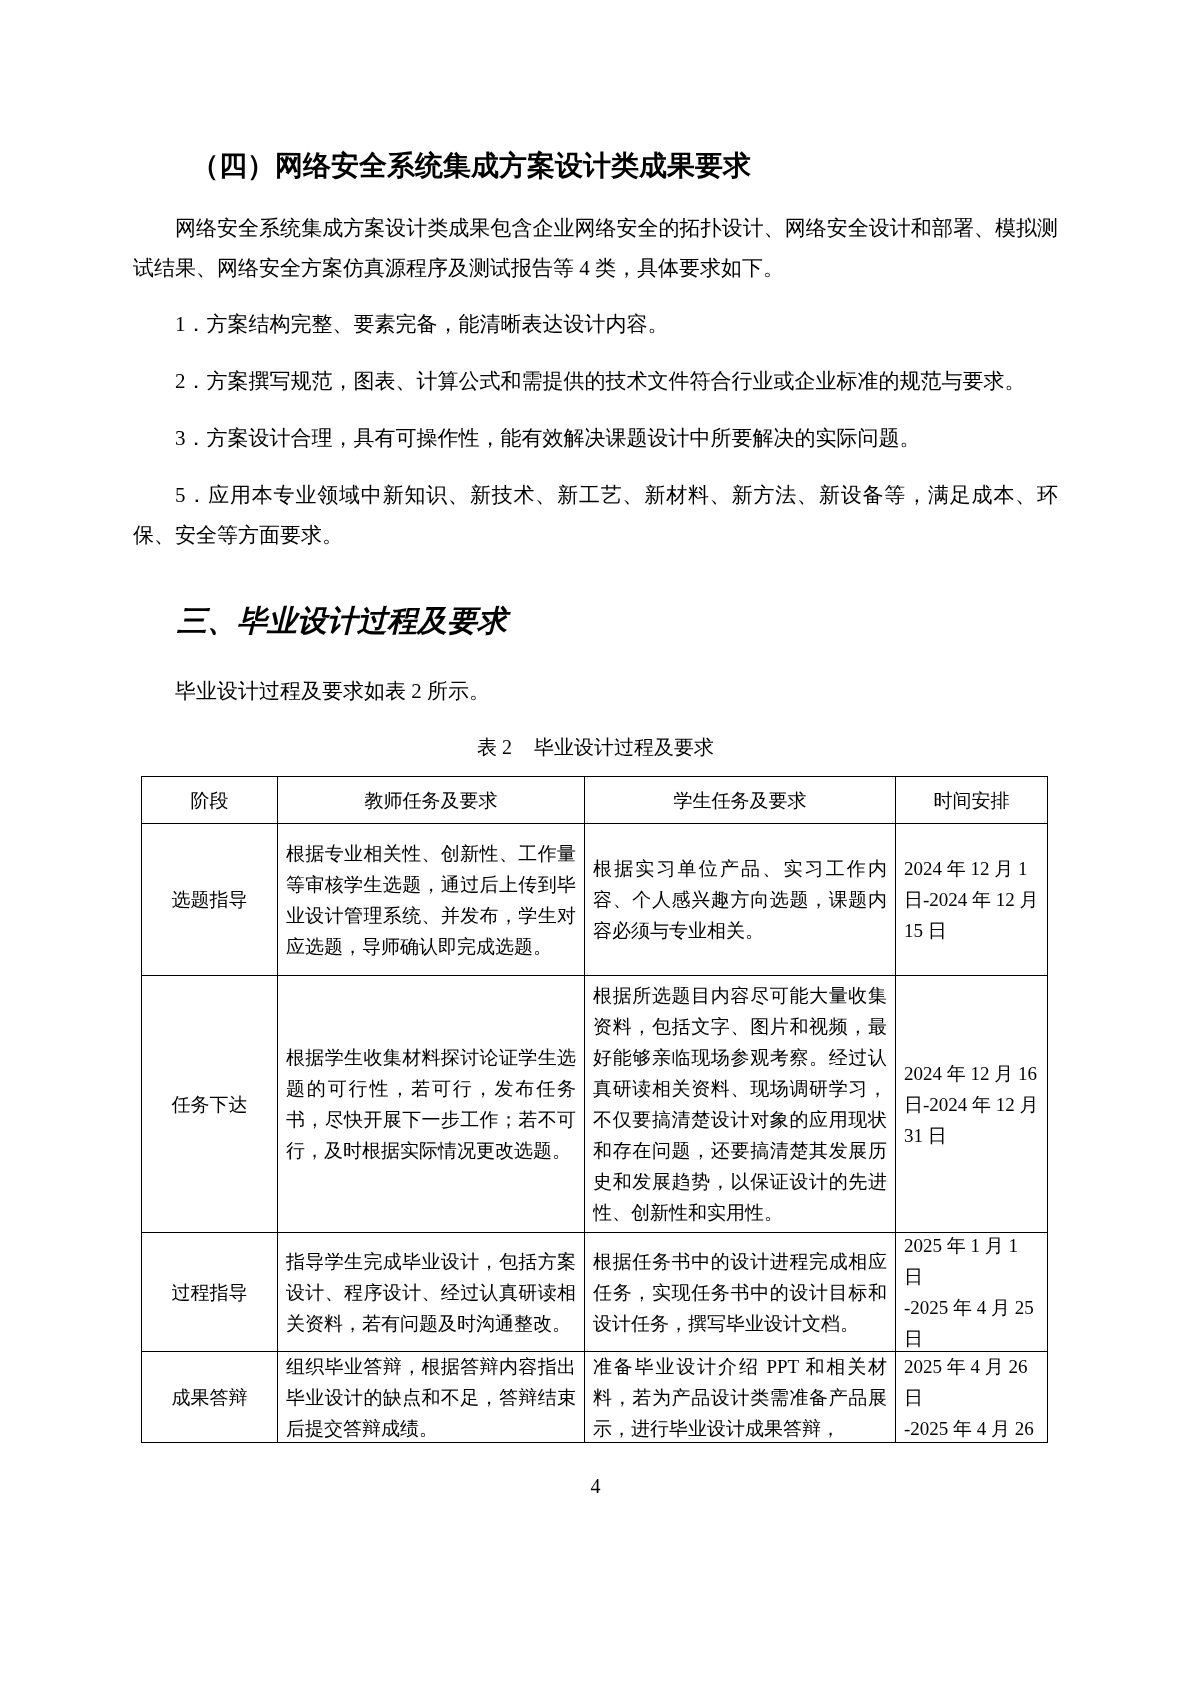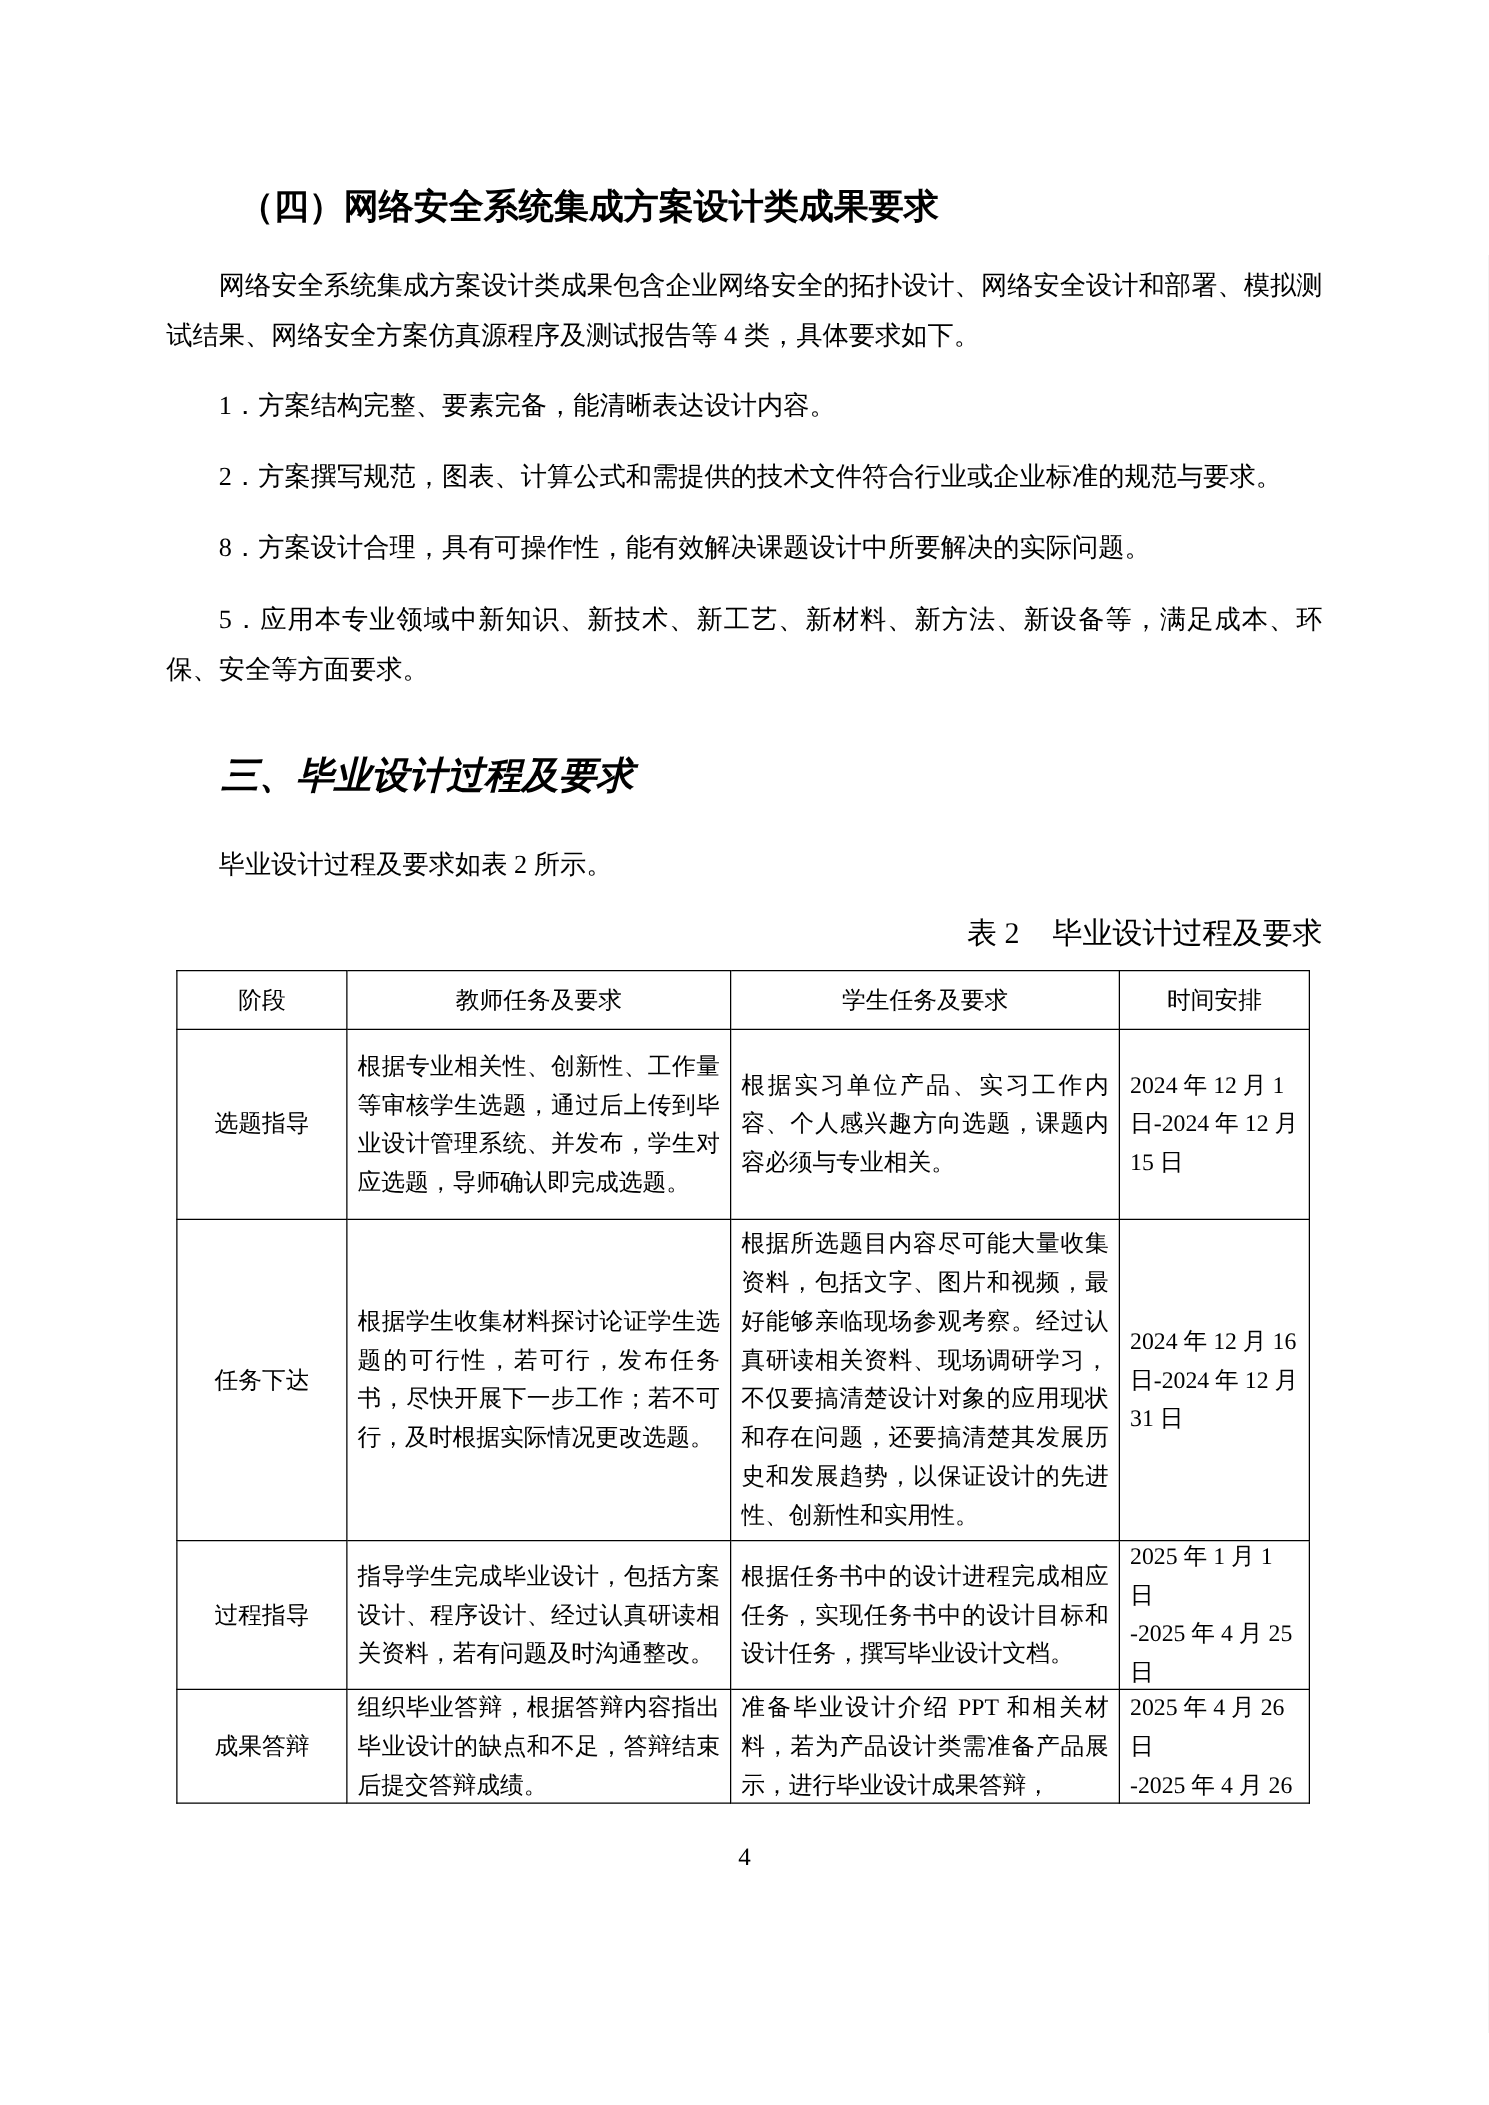--- a/index.html
+++ b/index.html
@@ -46,22 +46,22 @@
     margin: 0 0 16px 0;
   }
   .req-item {
     font-size: 21px;
     line-height: 40px;
     text-align: justify;
     text-indent: 2em;
     margin: 0 0 17px 0;
   }
   .tbl-caption {
-    font-size: 24px;
-    text-align: right;
+    font-size: 20px;
+    text-align: center;
     margin: 22px 0 15px 0;
     line-height: 28px;
   }
   .tbl-caption .gap { display: inline-block; width: 1.1em; }
 
   table.process {
     border-collapse: collapse;
     table-layout: fixed;
     margin-left: 8px;
     width: 906px;
@@ -101,21 +101,21 @@
 
 <div class="page">
   <div class="content">
 
     <h2 class="h-sub">（四）网络安全系统集成方案设计类成果要求</h2>
 
     <p class="para">网络安全系统集成方案设计类成果包含企业网络安全的拓扑设计、网络安全设计和部署、模拟测试结果、网络安全方案仿真源程序及测试报告等 4 类，具体要求如下。</p>
 
     <p class="req-item">1．方案结构完整、要素完备，能清晰表达设计内容。</p>
     <p class="req-item">2．方案撰写规范，图表、计算公式和需提供的技术文件符合行业或企业标准的规范与要求。</p>
-    <p class="req-item">8．方案设计合理，具有可操作性，能有效解决课题设计中所要解决的实际问题。</p>
+    <p class="req-item">3．方案设计合理，具有可操作性，能有效解决课题设计中所要解决的实际问题。</p>
     <p class="req-item">5．应用本专业领域中新知识、新技术、新工艺、新材料、新方法、新设备等，满足成本、环保、安全等方面要求。</p>
 
     <h1 class="h-main">三、毕业设计过程及要求</h1>
 
     <p class="para">毕业设计过程及要求如表 2 所示。</p>
 
     <div class="tbl-caption">
       <span>表 2</span><span class="gap"></span><span>毕业设计过程及要求</span>
     </div>
 

